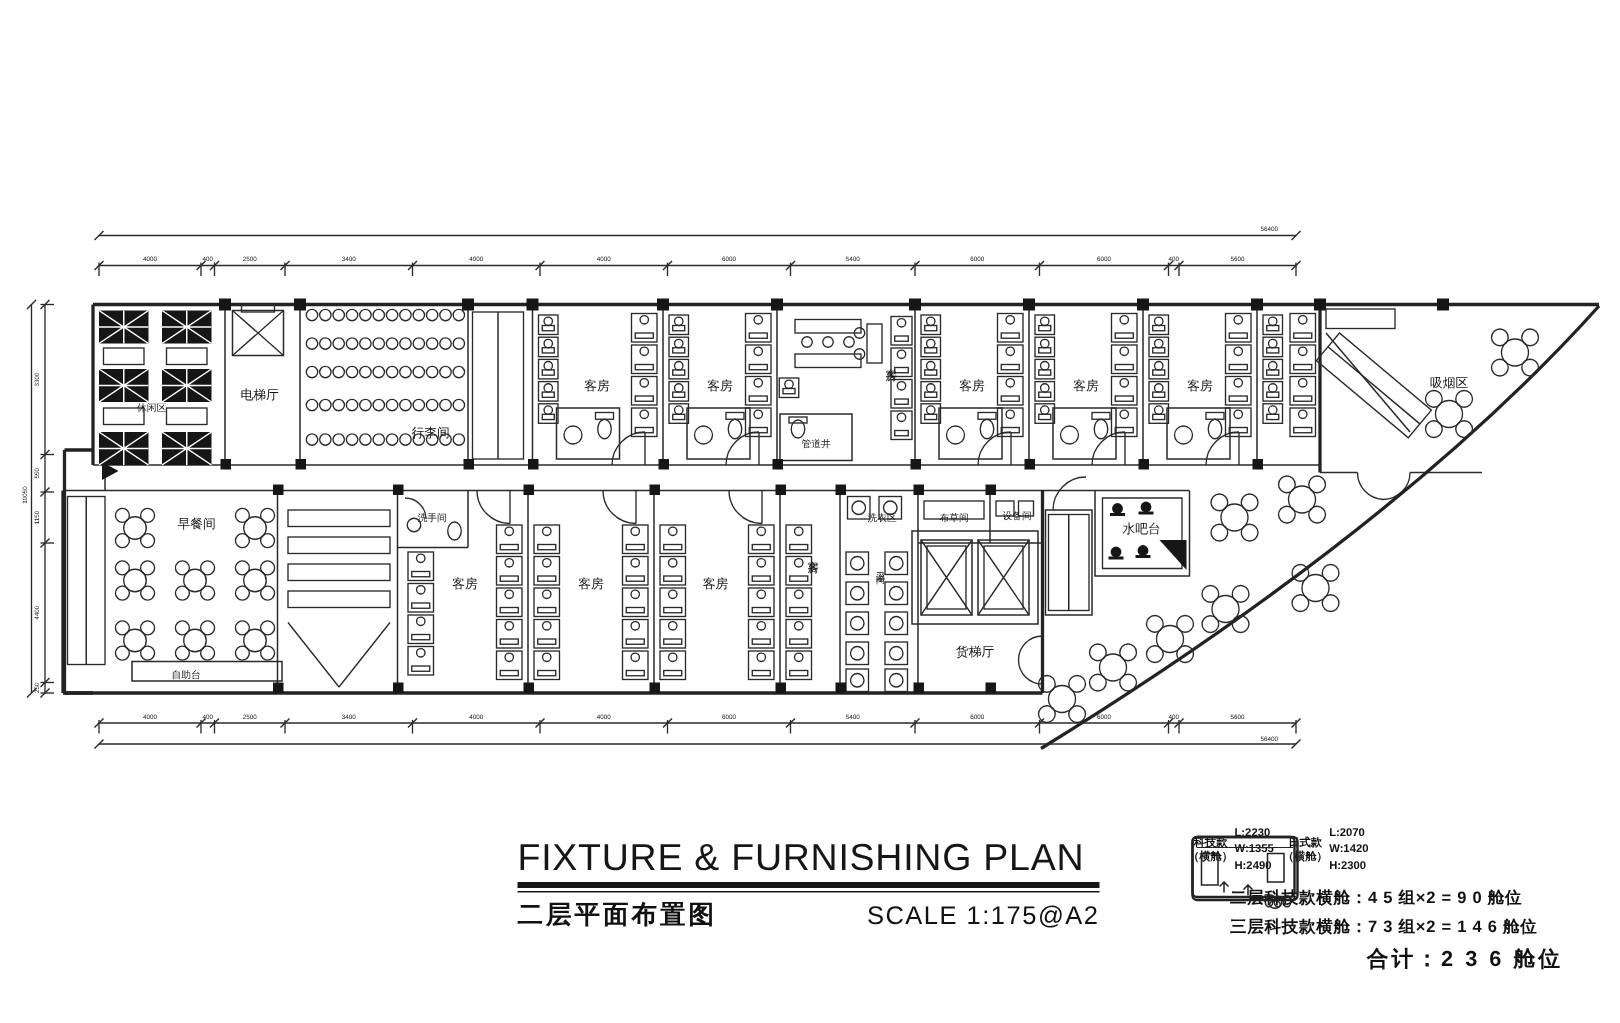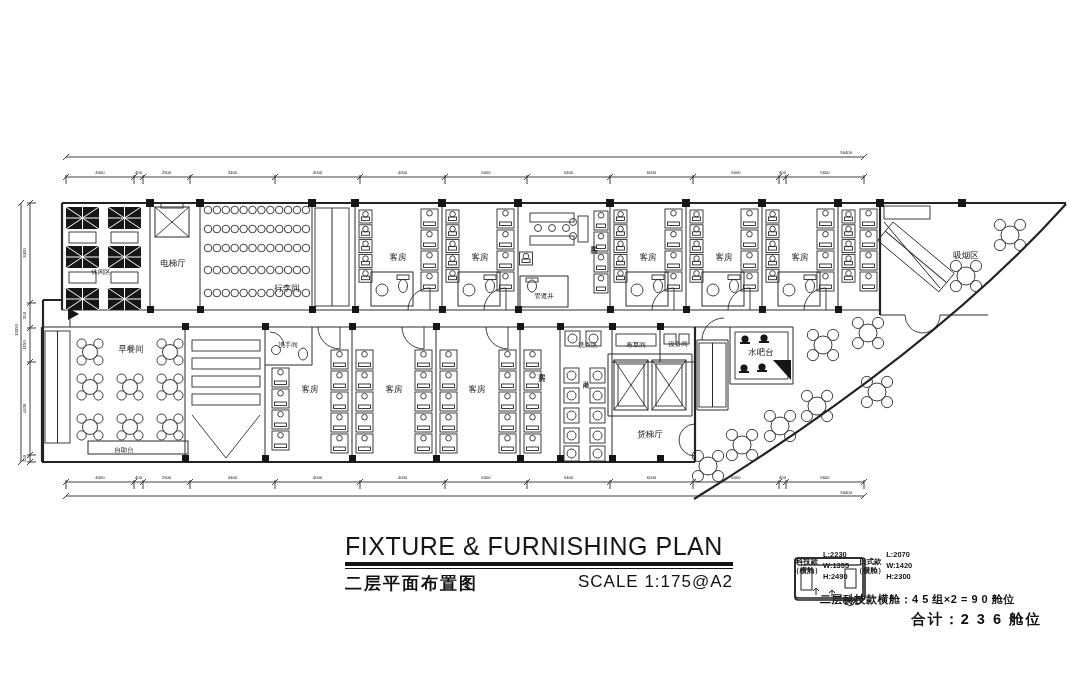--- a/index.html
+++ b/index.html
@@ -10,25 +10,25 @@
   #plan .s1{stroke:#2a2a2a;stroke-width:1;fill:none;}
   #plan .s2{stroke:#232323;stroke-width:2.2;fill:none;}
   #plan .s0{stroke:#2a2a2a;stroke-width:.9;fill:none;}
   #plan .blk{fill:#161616;stroke:none;}
   #plan text{fill:#151515;stroke:none;font-family:"Liberation Sans","DejaVu Sans",sans-serif;}
   .rl{font-size:8.5px;}
   .rls{font-size:6.5px;}
   .rlv{font-size:7.5px;writing-mode:vertical-rl;text-orientation:upright;letter-spacing:1px;}
   .dimt{font-size:4.2px;fill:#333;}
   
-  .titleblock{position:absolute;left:345px;top:532px;width:388px;}
+  .titleblock{position:absolute;left:345px;top:558px;width:388px;}
   .title-en{font-size:25px;letter-spacing:.5px;color:#161616;white-space:nowrap;
             font-family:"Liberation Sans","DejaVu Sans",sans-serif;}
   .title-rule{border-top:4px solid #161616;border-bottom:1.5px solid #161616;height:2px;margin:1px 0 3px 0;}
-  .title-row2{display:flex;justify-content:space-between;align-items:flex-start;}
+  .title-row2{display:flex;justify-content:space-between;align-items:flex-end;}
   .title-cn{font-size:17px;letter-spacing:2px;font-weight:bold;}
   .title-scale{font-size:17px;letter-spacing:1px;margin-left:16px;}
   
   .legend{position:absolute;left:792px;top:550px;width:250px;}
   .pods{display:flex;align-items:flex-start;}
   .pod{display:flex;align-items:center;}
   .pod-name{font-size:7.5px;font-weight:bold;text-align:center;line-height:1.3;margin:0 1px 0 0;}
   .pod-dims{font-size:7.5px;font-weight:bold;line-height:1.45;white-space:nowrap;}
   .notes{margin-top:7px;padding-left:28px;}
   .notes .nline{font-size:11px;font-weight:bold;letter-spacing:.5px;line-height:1.8;white-space:nowrap;}
@@ -899,17 +899,18 @@
       </div>
       <div class="pod-dims">
         <div>L:2070</div>
         <div>W:1420</div>
         <div>H:2300</div>
       </div>
     </div>
   </div>
   <div class="notes">
     <div class="nline">二层科技款横舱：4 5 组×2 = 9 0 舱位</div>
+    <div class="nline">三层科技款横舱：7 3 组×2 = 1 4 6 舱位</div>
     <div class="total">合计：2 3 6 舱位</div>
   </div>
 </div>
 
 </div>
 
 </body></html>

